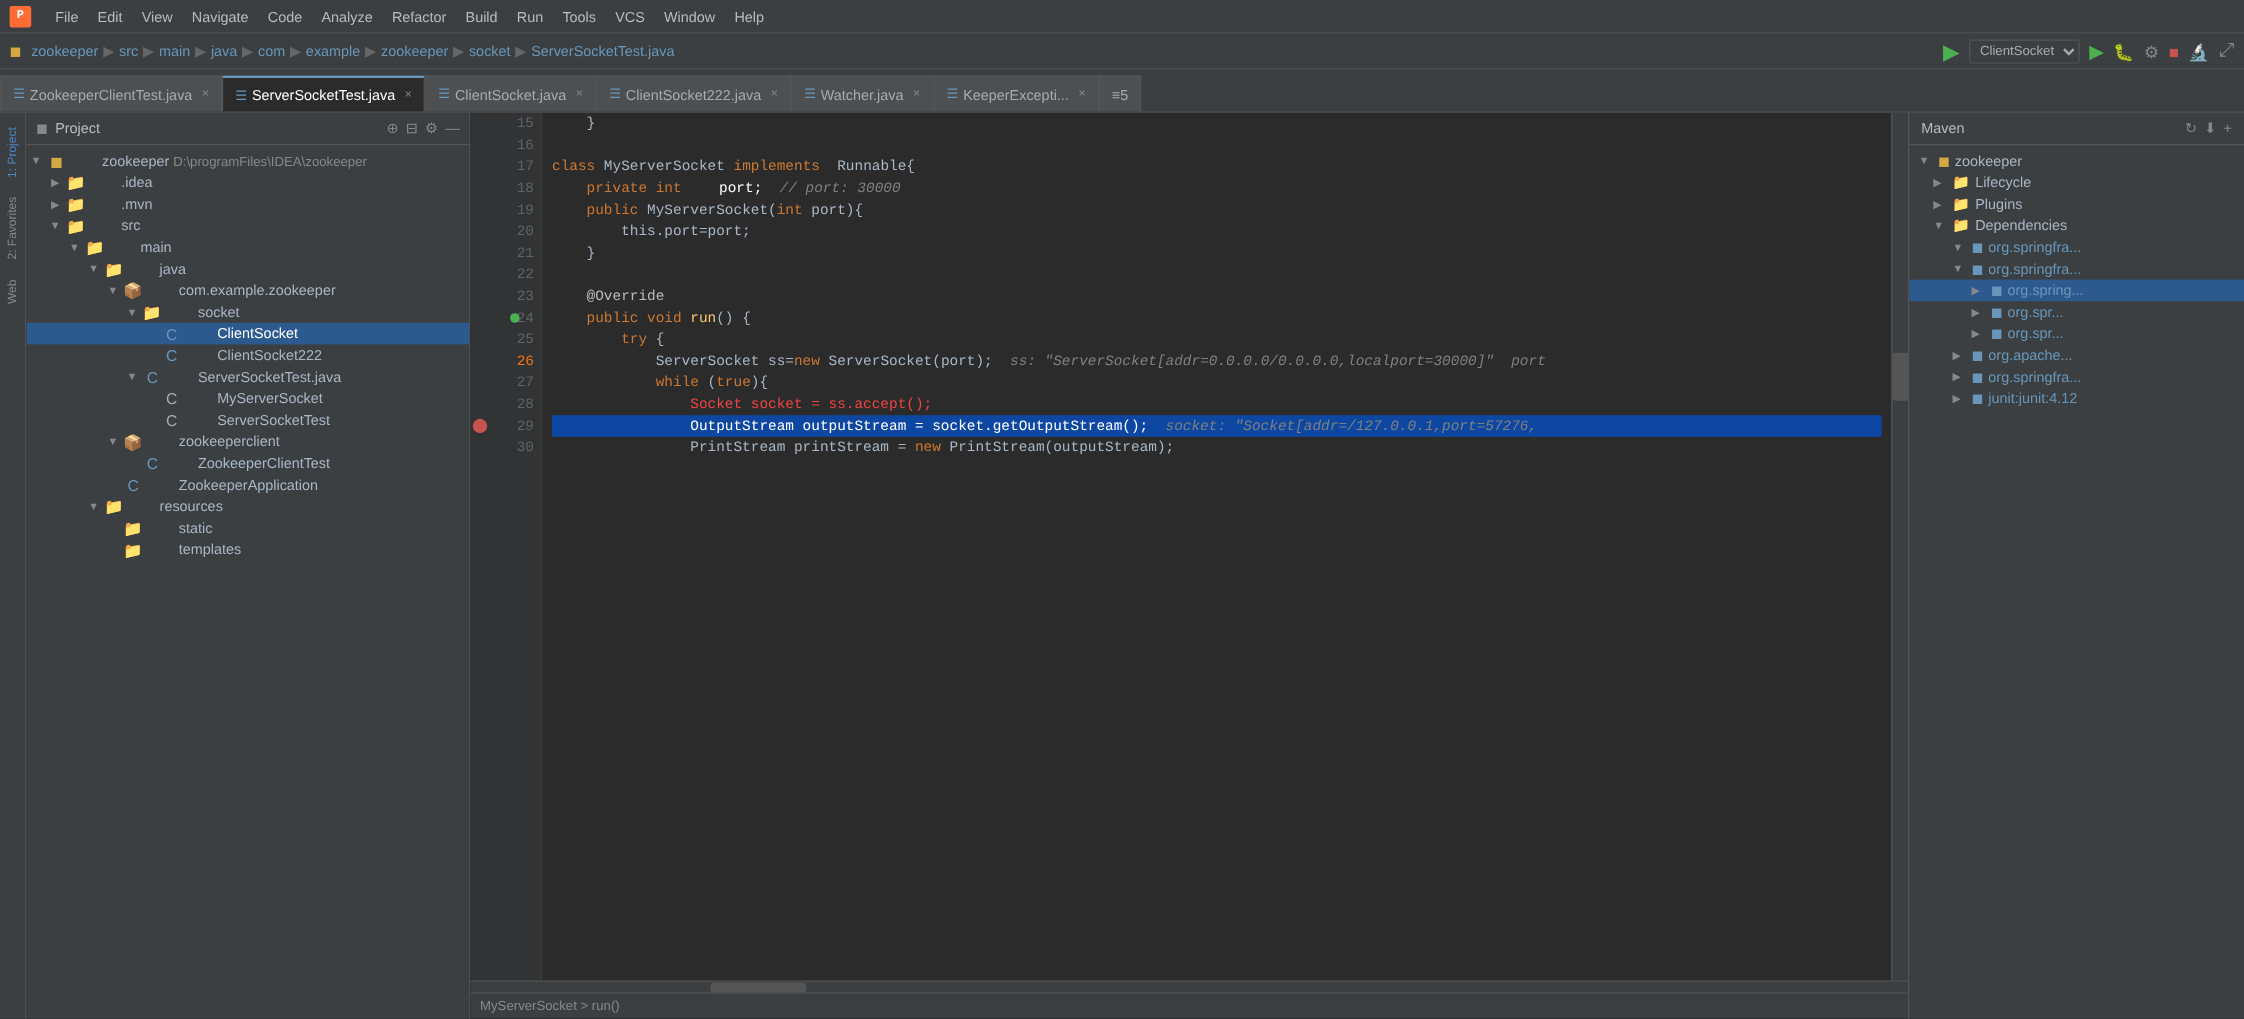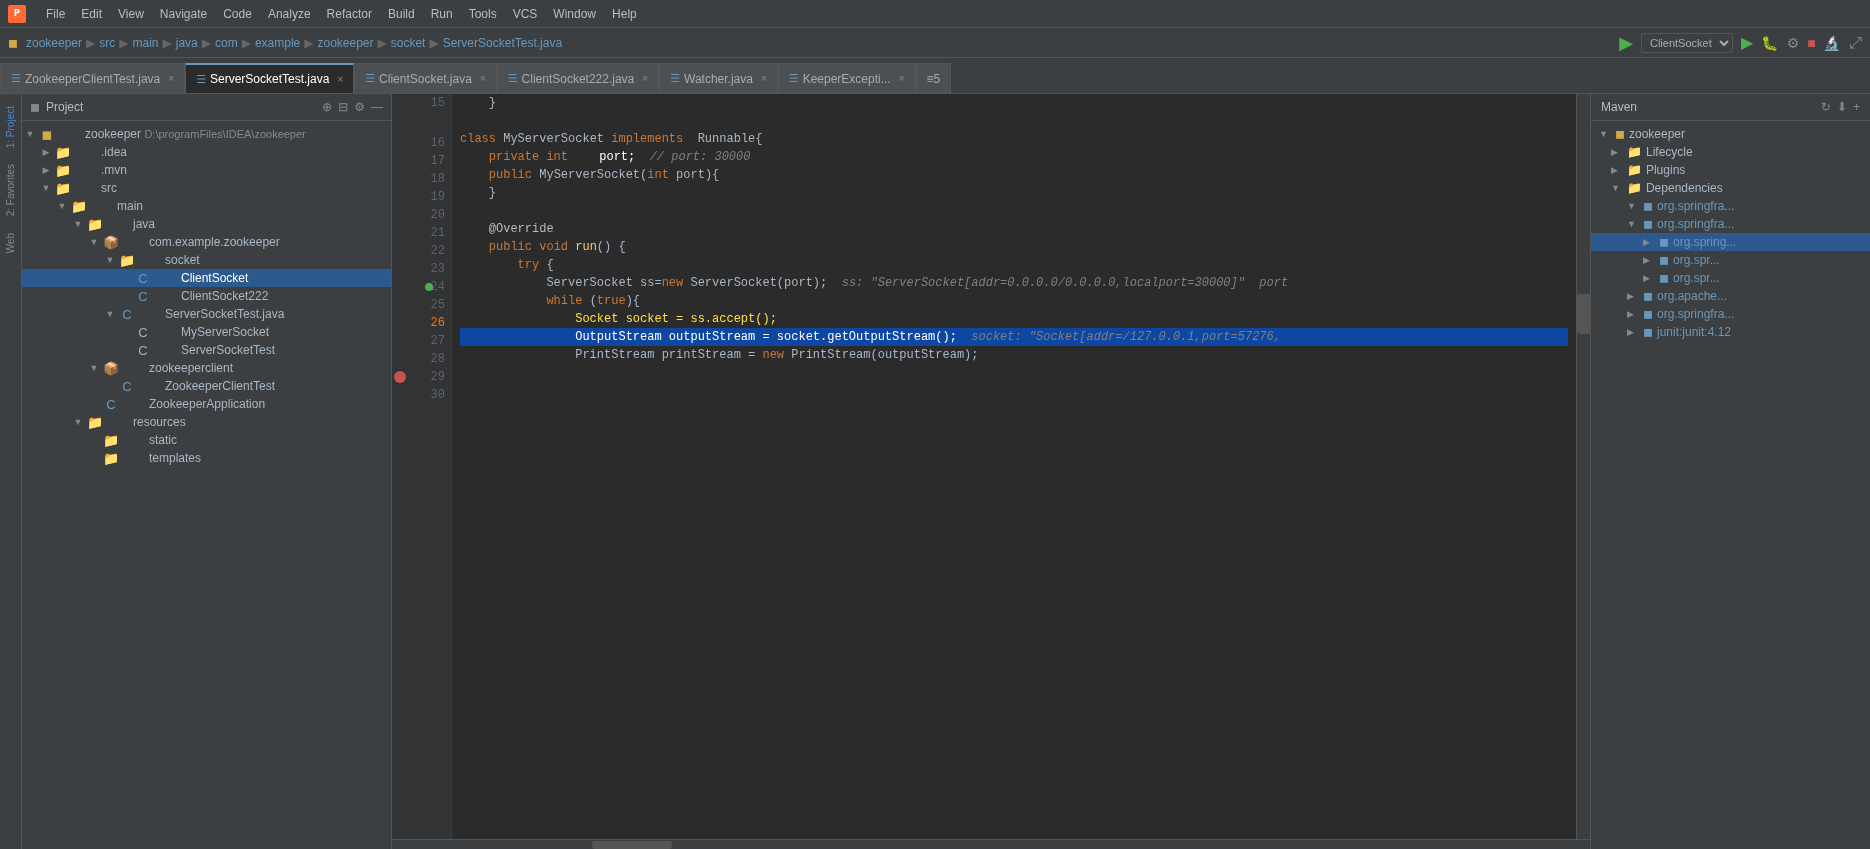--- a/index.html
+++ b/index.html
@@ -301,21 +301,21 @@
     </div>
   </div>
 
   <div class="editor">
     <div class="editor-content">
 
       <div style="display:flex; flex-direction:column; background:#313335; border-right:1px solid #3d3d3d; min-width:60px;">
         <div class="line-num" style="height:18px; display:flex; align-items:center; padding-right:6px; padding-left:4px; font-size:12px; color:#606366; position:relative;">
           <span>15</span>
         </div>
-        <div class="line-num" style="height:18px; display:flex; align-items:center; padding-right:6px; padding-left:4px; font-size:12px; color:#606366;margin-top:22px;">16</div>
+        <div class="line-num" style="height:18px; display:flex; align-items:center; padding-right:6px; padding-left:4px; font-size:12px; color:#606366;">16</div>
         <div class="line-num" style="height:18px; display:flex; align-items:center; padding-right:6px; padding-left:4px; font-size:12px; color:#606366;">17</div>
         <div class="line-num" style="height:18px; display:flex; align-items:center; padding-right:6px; padding-left:4px; font-size:12px; color:#606366;">18</div>
         <div class="line-num" style="height:18px; display:flex; align-items:center; padding-right:6px; padding-left:4px; font-size:12px; color:#606366;">19</div>
         <div class="line-num" style="height:18px; display:flex; align-items:center; padding-right:6px; padding-left:4px; font-size:12px; color:#606366;">20</div>
         <div class="line-num" style="height:18px; display:flex; align-items:center; padding-right:6px; padding-left:4px; font-size:12px; color:#606366;">21</div>
         <div class="line-num" style="height:18px; display:flex; align-items:center; padding-right:6px; padding-left:4px; font-size:12px; color:#606366;">22</div>
         <div class="line-num" style="height:18px; display:flex; align-items:center; padding-right:6px; padding-left:4px; font-size:12px; color:#606366;">23</div>
         <div class="line-num" style="height:18px; display:flex; align-items:center; padding-right:6px; padding-left:4px; font-size:12px; color:#606366; position:relative;">
           <span style="width:8px; height:8px; background:#4caf50; border-radius:50%; position:absolute; right:18px; top:5px;"></span>
           <span>24</span>
@@ -337,58 +337,64 @@
         <div class="code-line">
           <span class="kw">class </span><span style="color:#a9b7c6;">MyServerSocket </span><span class="kw">implements </span><span style="color:#a9b7c6;"> Runnable{</span>
         </div>
         <div class="code-line">
           <span style="color:#a9b7c6;">    </span><span class="kw">private </span><span class="kw">int </span><span style="color:#ffffff;margin-left:24px;">port;  </span><span class="comment">// port: 30000</span>
         </div>
         <div class="code-line">
           <span style="color:#a9b7c6;">    </span><span class="kw">public </span><span style="color:#a9b7c6;">MyServerSocket(</span><span class="kw">int </span><span style="color:#a9b7c6;">port){</span>
         </div>
         <div class="code-line">
+          <span style="color:#a9b7c6;">        this.port=port;</span>
+        </div>
+        <div class="code-line">
           <span style="color:#a9b7c6;">    }</span>
         </div>
         <div class="code-line">&nbsp;</div>
         <div class="code-line">
           <span style="color:#bbb;">    @Override</span>
         </div>
         <div class="code-line">
           <span style="color:#a9b7c6;">    </span><span class="kw">public </span><span class="kw">void </span><span style="color:#ffc66d;">run</span><span style="color:#a9b7c6;">() {</span>
         </div>
         <div class="code-line">
           <span style="color:#a9b7c6;">        </span><span class="kw">try </span><span style="color:#a9b7c6;">{</span>
         </div>
         <div class="code-line">
           <span style="color:#a9b7c6;">            ServerSocket ss=</span><span class="kw">new </span><span style="color:#a9b7c6;">ServerSocket(port);  </span><span class="comment">ss: "ServerSocket[addr=0.0.0.0/0.0.0.0,localport=30000]"  port</span>
         </div>
         <div class="code-line">
           <span style="color:#a9b7c6;">            </span><span class="kw">while </span><span style="color:#a9b7c6;">(</span><span class="kw">true</span><span style="color:#a9b7c6;">){</span>
         </div>
         <div class="code-line">
-          <span style="color:#fde047;">                Socket socket = ss.accept();  </span>
+          <span style="color:#ef4444;">                Socket socket = ss.accept();  </span>
         </div>
         <div class="code-line highlighted" style="background:#0d47a1;">
           <span style="color:#fff;">                OutputStream outputStream = socket.getOutputStream();  </span><span style="color:#808080; font-style:italic;">socket: "Socket[addr=/127.0.0.1,port=57276,</span>
         </div>
         <div class="code-line">
           <span style="color:#a9b7c6;">                PrintStream printStream = </span><span class="kw">new </span><span style="color:#a9b7c6;">PrintStream(outputStream);</span>
         </div>
       </div>
 
       <div style="width:14px; background:#3c3f41; border-left:1px solid #555; position:relative;">
         <div style="position:absolute; top:200px; width:14px; height:40px; background:#555; border-radius:3px;"></div>
       </div>
     </div>
 
     <div style="height:10px; background:#3c3f41; border-top:1px solid #555; display:flex; align-items:center;">
       <div style="margin-left:200px; width:80px; height:8px; background:#555; border-radius:3px;"></div>
     </div>
 
+    <div class="editor-footer">
+      <span>MyServerSocket &gt; run()</span>
+    </div>
   </div>
 
   <div class="maven-panel">
     <div class="maven-header">
       <span class="maven-title">Maven</span>
       <div style="display:flex; gap:6px; color:#888;">
         <span style="cursor:pointer;">↻</span>
         <span style="cursor:pointer;">⬇</span>
         <span style="cursor:pointer;">+</span>
       </div>

